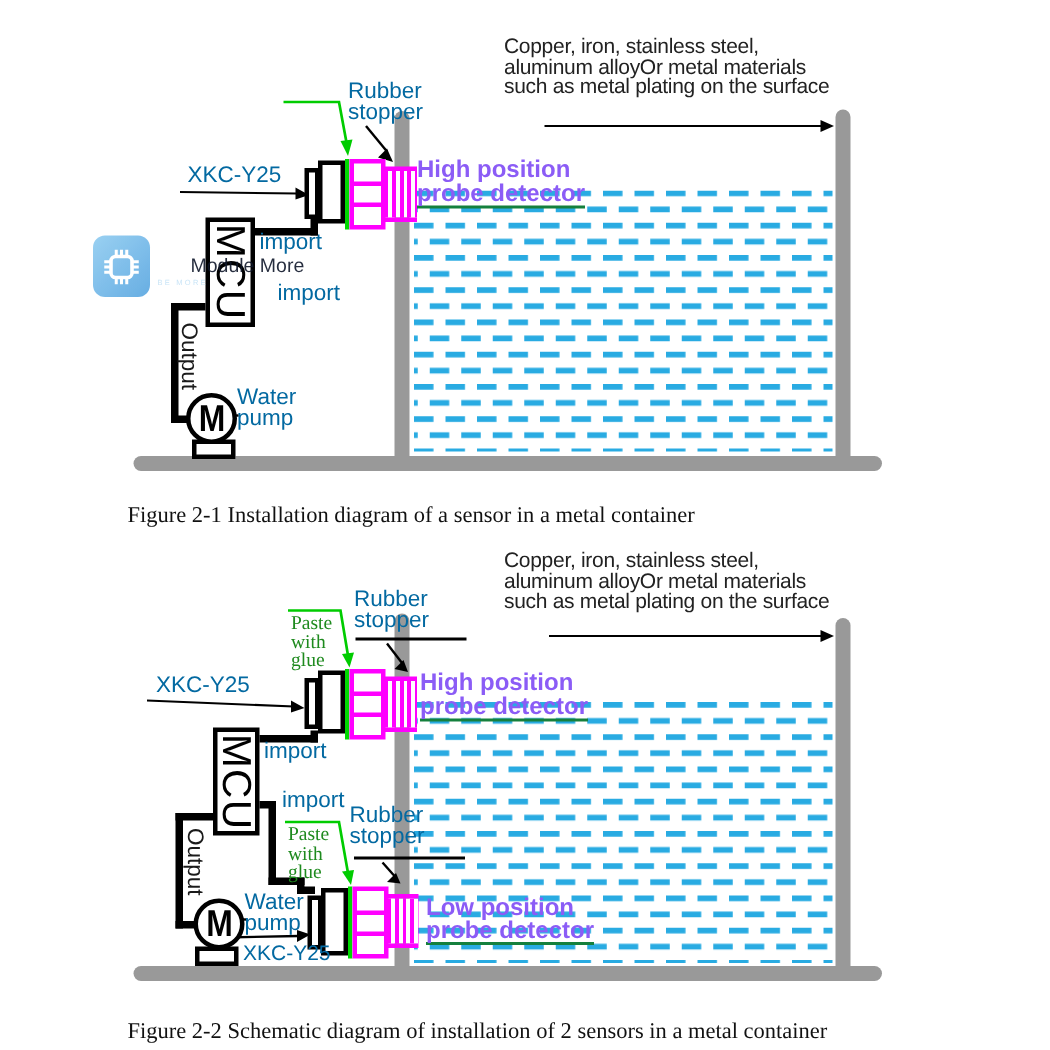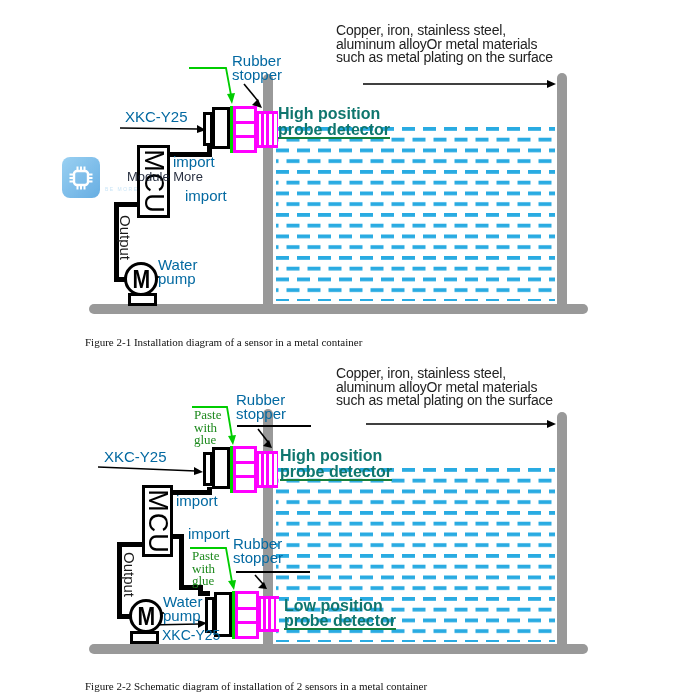--- a/index.html
+++ b/index.html
@@ -2,23 +2,23 @@
 <html><head>
 <meta charset="utf-8">
 <style>
   html,body{margin:0;padding:0;}
   body{width:700px;height:700px;position:relative;background:#fff;overflow:hidden;
        font-family:"Liberation Sans",sans-serif;}
   *{box-sizing:border-box;}
   .abs{position:absolute;}
   .lbl{font-size:15px;line-height:14px;color:#0369a1;white-space:pre-line;}
   .note{font-size:14px;line-height:13.5px;color:#222;white-space:pre-line;letter-spacing:-0.2px;}
-  .redlbl{font-size:16px;line-height:15px;font-weight:bold;color:#0f766e;white-space:nowrap;}
+  .redlbl{font-size:16px;line-height:15px;font-weight:bold;color:#8b5cf6;white-space:nowrap;}
   .redline{border-bottom:2px solid #15803d;}
-  .cap{font-family:"Liberation Serif",serif;font-size:11px;color:#111;white-space:nowrap;}
+  .cap{font-family:"Liberation Serif",serif;font-size:15px;color:#111;white-space:nowrap;}
   .greenlbl{font-family:"Liberation Serif",serif;font-size:13px;line-height:12.5px;color:#1e8a1e;white-space:pre-line;}
   .wire{background:#000;position:absolute;}
   .wall{background:#999;position:absolute;border-radius:5px 5px 0 0;}
   .floor{background:#999;position:absolute;border-radius:5px;}
   .blackbox{border:3px solid #000;background:#fff;position:absolute;}
   .glue{background:#00d800;position:absolute;z-index:4;}
   .flange{border:3px solid #ff00ff;background-color:#fff;position:absolute;z-index:4;
           background-image:linear-gradient(#ff00ff,#ff00ff),linear-gradient(#ff00ff,#ff00ff);
           background-size:100% 3px;background-repeat:no-repeat;}
   .flange.f47{background-position:0 12px,0 26px;}

